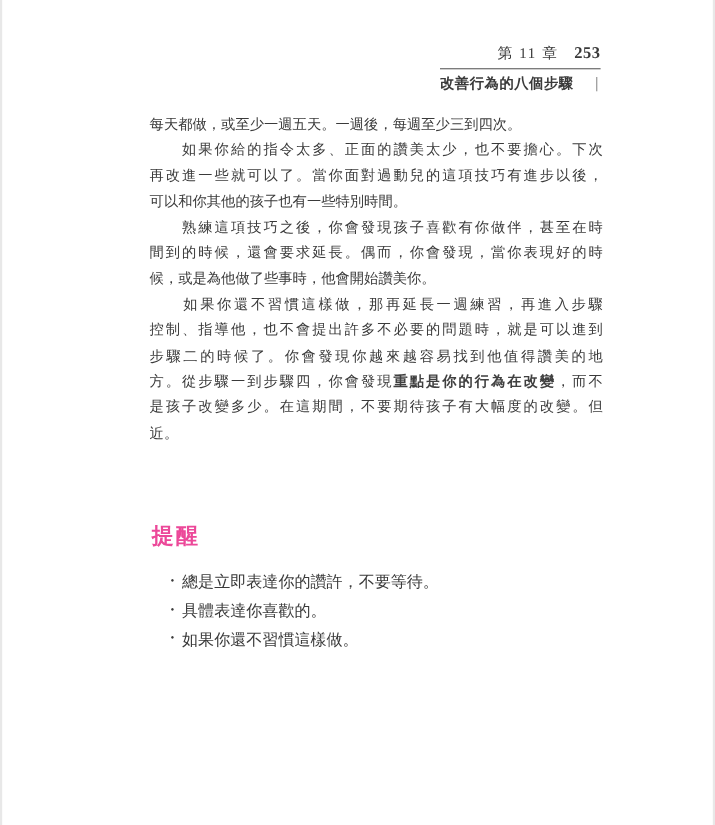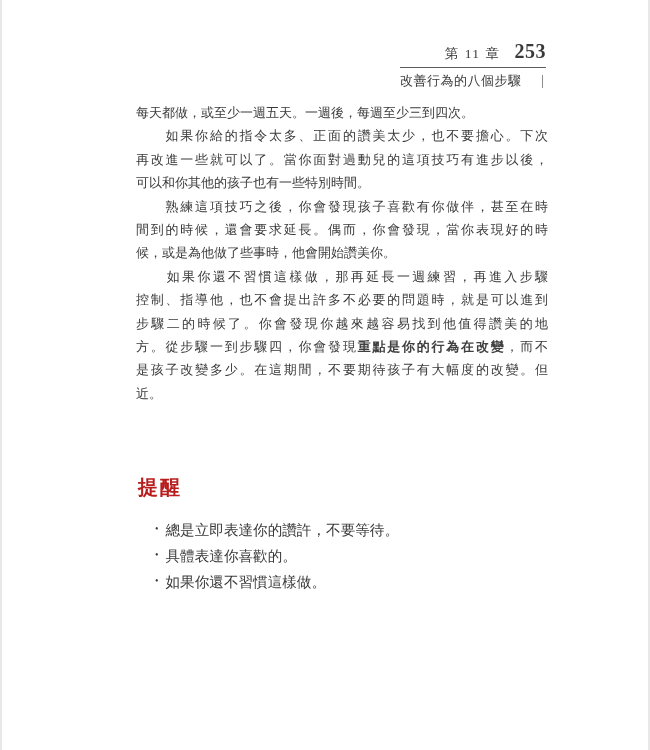--- a/index.html
+++ b/index.html
@@ -26,31 +26,32 @@
     padding-bottom:4px;
     border-bottom:1px solid #5c5c5c;
   }
   .chapter-label{
     font-size:13.5px;
     letter-spacing:1.5px;
     white-space:nowrap;
   }
   .page-number{
     font-weight:bold;
-    font-size:20px;
+    font-size:15px;
     letter-spacing:.5px;
   }
   .header-sub{
     display:flex;
     align-items:center;
     gap:20px;
     padding-top:4px;
     font-size:13px;
     letter-spacing:.5px;
     white-space:nowrap;
+    font-weight:bold;
   }
   .vbar{
     width:1px;height:13px;
     background:#8d8d8d;
     flex:0 0 auto;
   }
   
   .body-text{
     position:absolute;
     left:134px;top:101px;
@@ -71,21 +72,21 @@
   }
   .line b{font-weight:bold;color:#404040;}
   
   .reminder-heading{
     position:absolute;
     left:136px;top:474px;
     font-family:"Liberation Sans", sans-serif;
     font-weight:bold;
     font-size:20px;
     letter-spacing:2px;
-    color:#b91c1c;
+    color:#ec4899;
   }
   .reminder-list{
     position:absolute;
     left:153px;top:517px;
     font-size:14.6px;
   }
   .reminder-item{
     display:flex;
     align-items:baseline;
     line-height:26px;

